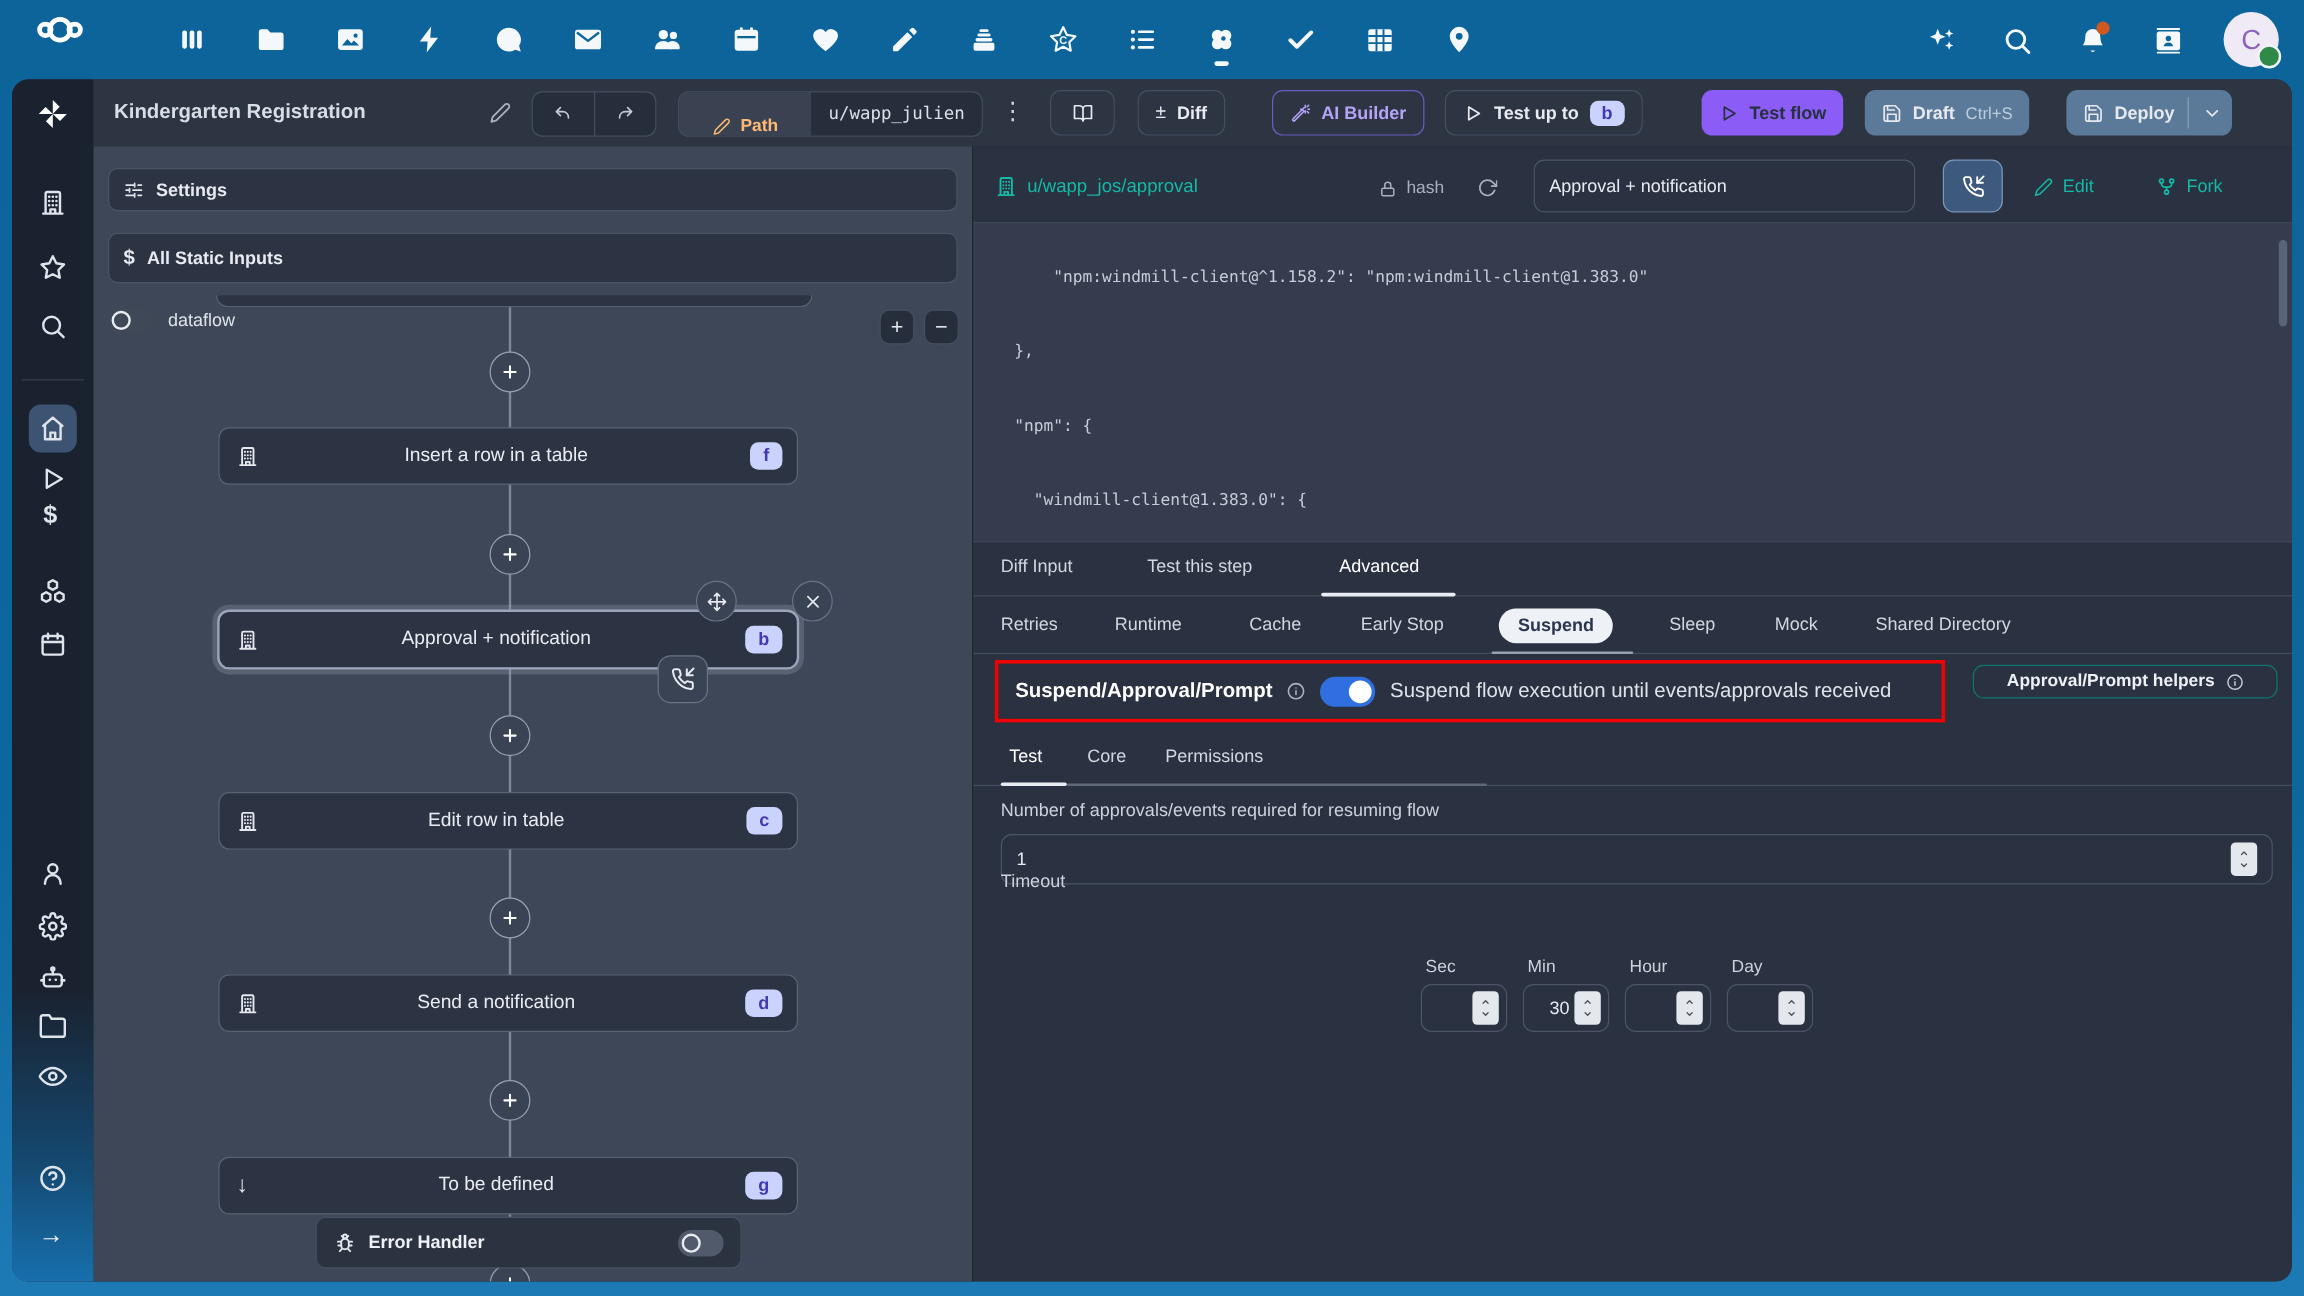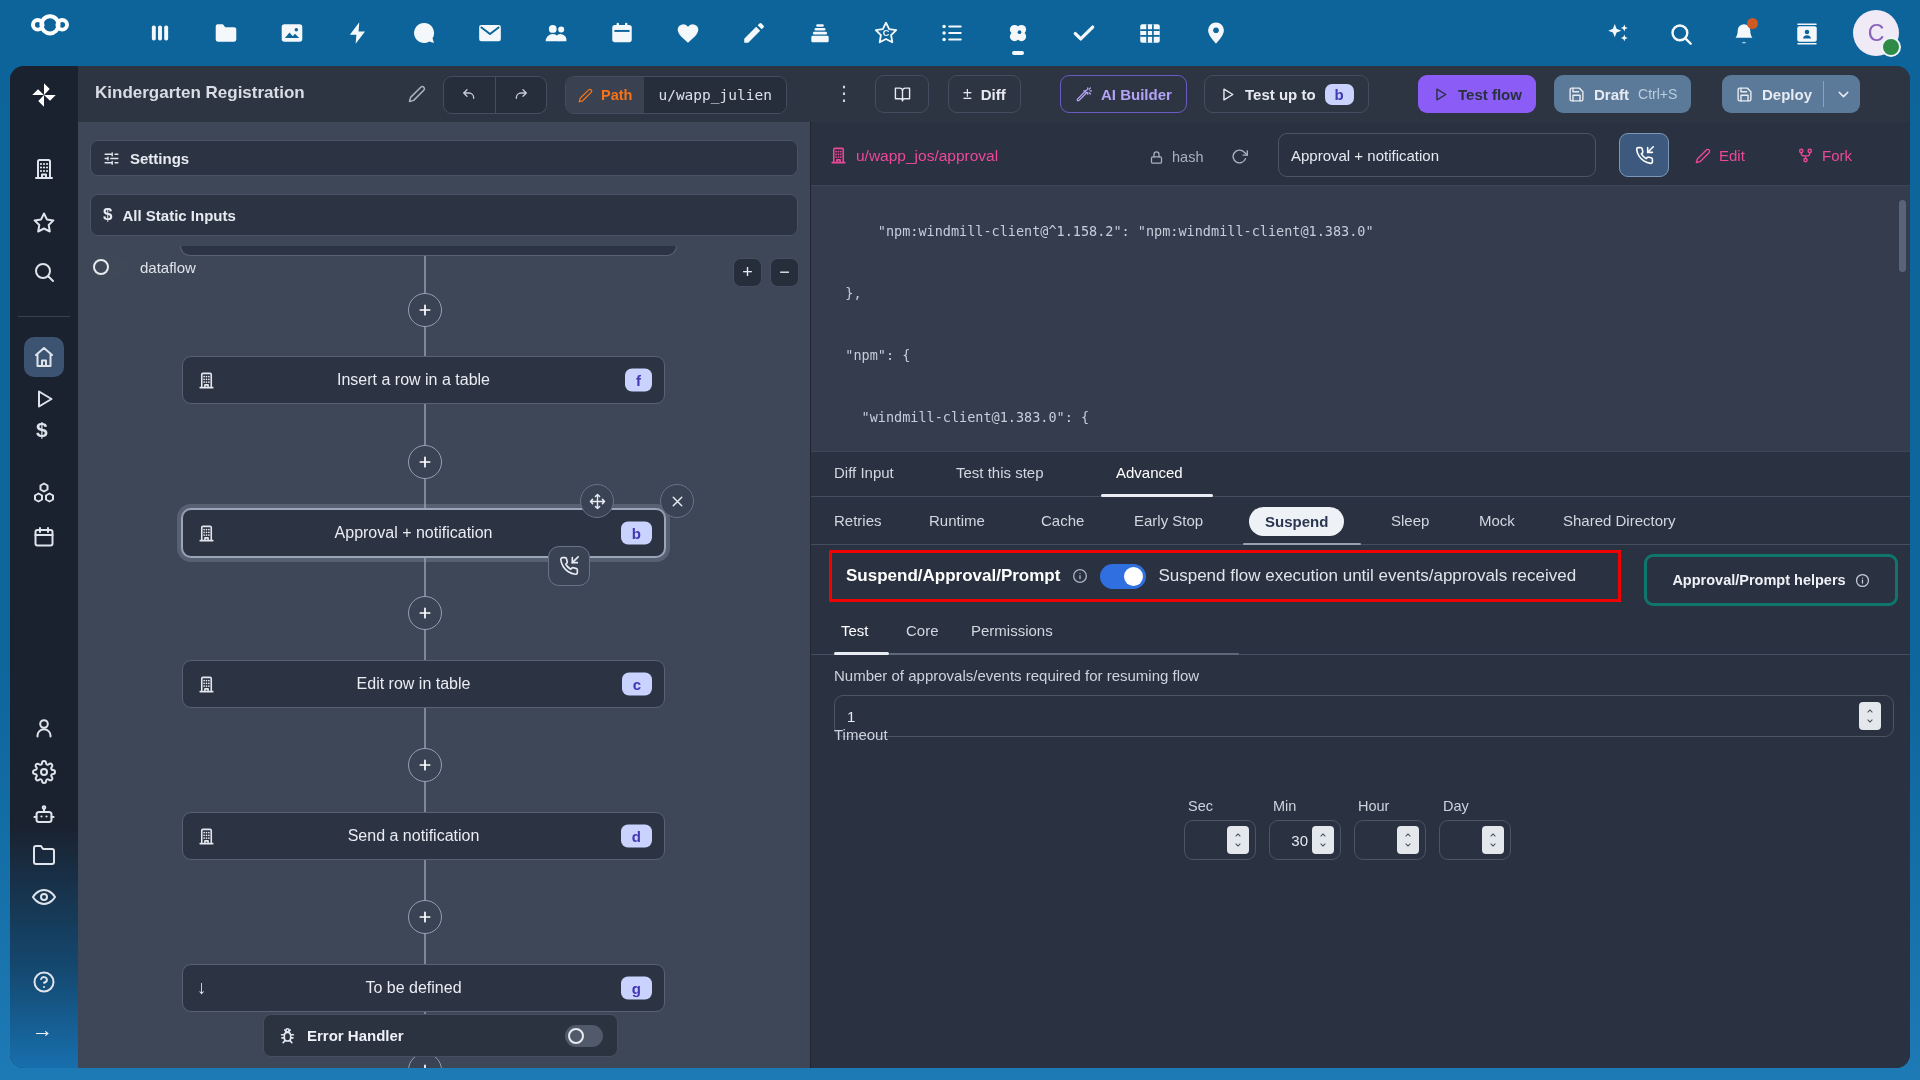--- a/index.html
+++ b/index.html
@@ -45,22 +45,22 @@
     border-bottom:1px solid #242b37;color:#e7eaf0}
   .title{position:absolute;left:17px;top:17px;font-size:17px;font-weight:600;color:#d9dde5}
   .hico{color:#aab2c0}
   .editpen{position:absolute;left:330px;top:19px;width:18px;height:18px}
   .undogrp{position:absolute;left:365px;top:10px;width:102px;height:36px;border:1px solid #454e60;
     border-radius:9px;background:#262d3b;display:flex}
   .undogrp .cell{flex:1;display:flex;align-items:center;justify-content:center;color:#c6ccd6}
   .undogrp .cell+.cell{border-left:1px solid #454e60}
   .pathctl{position:absolute;left:487px;top:10px;height:36px;border:1px solid #454e60;border-radius:9px;
     display:flex;overflow:hidden}
-  .pathctl .plabel{display:flex;align-items:center;gap:8px;padding:0 12px;background:#3a4251;
-    color:#f97316;font-size:14.5px;font-weight:600}
+  .pathctl .plabel{display:flex;align-items:flex-end;gap:8px;padding:0 28px;background:#3a4251;
+    color:#fdba74;font-size:14.5px;font-weight:600}
   .pathctl .pvalue{display:flex;align-items:center;padding:0 14px;background:#262d3b;
     font-family:"DejaVu Sans Mono","Liberation Mono",monospace;font-size:14.5px;color:#dce1e9}
   .kebab{position:absolute;left:756px;top:13px;font-size:20px;color:#cdd3dd;line-height:28px}
   .btn{position:absolute;top:9px;height:38px;box-sizing:border-box;display:inline-flex;align-items:center;
     justify-content:center;gap:9px;padding:0 14px;border:1px solid #454e60;border-radius:9px;
     color:#e7eaf0;font-size:15px;font-weight:600;background:transparent}
   .btn svg{width:17px;height:17px}
   .btn.purple{border-color:#6a5cc0;color:#b5a3f7}
   .btn.light{background:#8b5cf6;color:#27313f;border:none}
   .btn.slate{background:#5b7a99;border:none}
@@ -107,21 +107,21 @@
   .arrowglyph{font-size:19px;color:#e3e7ee;z-index:1}
   .errrow{position:absolute;left:185px;top:892px;width:355px;height:43px;box-sizing:border-box;background:#2b3240;
     border:1px solid #464f61;border-radius:8px;display:flex;align-items:center;gap:10px;padding:0 14px;
     color:#eef1f6;font-size:15px;font-weight:600;z-index:2}
   .errrow svg{width:19px;height:19px;color:#e3e7ee}
   .errrow .tgl{margin-left:auto}
 
   
   .panel{position:absolute;left:800px;top:56px;width:1100px;height:946px;background:#2a3140;
     border-left:1px solid #20262f;box-sizing:border-box;color:#e6eaf1}
-  .panel .phitem{position:absolute;display:flex;align-items:center;gap:8px;color:#ec4899;font-size:15px}
+  .panel .phitem{position:absolute;display:flex;align-items:center;gap:8px;color:#14b8a6;font-size:15px}
   .inputbox{position:absolute;box-sizing:border-box;border:1px solid #4b5566;border-radius:9px;
     display:flex;align-items:center;padding:0 12px;gap:6px}
   .inputbox input{flex:1;min-width:0;background:transparent;border:none;outline:none;color:#e6eaf1;
     font-size:15px;font-family:inherit;padding:0}
   .iconbtn{position:absolute;box-sizing:border-box;border-radius:9px;display:flex;align-items:center;
     justify-content:center;color:#fff}
   .code{position:absolute;left:0;top:63px;width:1100px;height:267px;background:#343c4e;overflow:hidden;
     border-top:1px solid #3d4557;border-bottom:1px solid #3d4557;box-sizing:border-box}
   .code .lines{position:absolute;left:18px;top:-6px;right:20px;
     font-family:"DejaVu Sans Mono","Liberation Mono",monospace;font-size:13.5px;line-height:20.6px;
@@ -133,22 +133,22 @@
   .tabuline{position:absolute;bottom:-1px;height:3px;background:#e9edf3;border-radius:2px}
   .tabuline.gray{background:#98a1b1;height:2px}
   .tabuline.dim{background:#5e6878;height:2px}
   .pill{position:absolute;top:7px;background:#eef1f6;color:#2b3650;padding:6px 16px;border-radius:16px;
     font-weight:600;font-size:15px}
   .redbox{position:absolute;left:18px;top:428px;width:792px;height:52px;box-sizing:border-box;
     border:3px solid #ee0202;display:flex;align-items:center;gap:12px;padding:0 14px}
   .redbox .rtitle{font-size:17px;font-weight:700;color:#fff;white-space:nowrap}
   .redbox .rdesc{font-size:17px;color:#dfe4ea;white-space:nowrap}
   .redbox svg.info{width:16px;height:16px;color:#aab2c0;flex:0 0 auto}
-  .helpersbtn{position:absolute;left:833px;top:432px;width:254px;height:52px;box-sizing:border-box;
-    border:3px solid #0f766e;border-radius:9px;display:flex;align-items:center;justify-content:center;gap:9px;
+  .helpersbtn{position:absolute;left:833px;top:432px;width:254px;height:28px;box-sizing:border-box;
+    border:1px solid #0f766e;border-radius:9px;display:flex;align-items:center;justify-content:center;gap:9px;
     color:#eef1f6;font-size:14.5px;font-weight:600}
   .helpersbtn svg{width:15px;height:15px;color:#c7cdd8}
   .flabel{position:absolute;left:23px;font-size:15px;color:#ccd3dd}
   .spin{display:flex;flex-direction:column;align-items:center;justify-content:center;width:22px;height:28px;
     background:#e4e7ec;border-radius:4px;color:#4a5262;flex:0 0 auto}
   .spin svg{width:12px;height:10px;stroke-width:2.6}
   .unitlabel{position:absolute;top:676px;font-size:14.5px;color:#ccd3dd}
   .unitbox{position:absolute;top:698px;width:72px;height:40px;box-sizing:border-box;border:1px solid #4b5566;
     border-radius:9px;display:flex;align-items:center;justify-content:flex-end;padding:0 6px;gap:4px}
   .unitbox input{width:30px;background:transparent;border:none;outline:none;color:#e6eaf1;font-size:15px;

